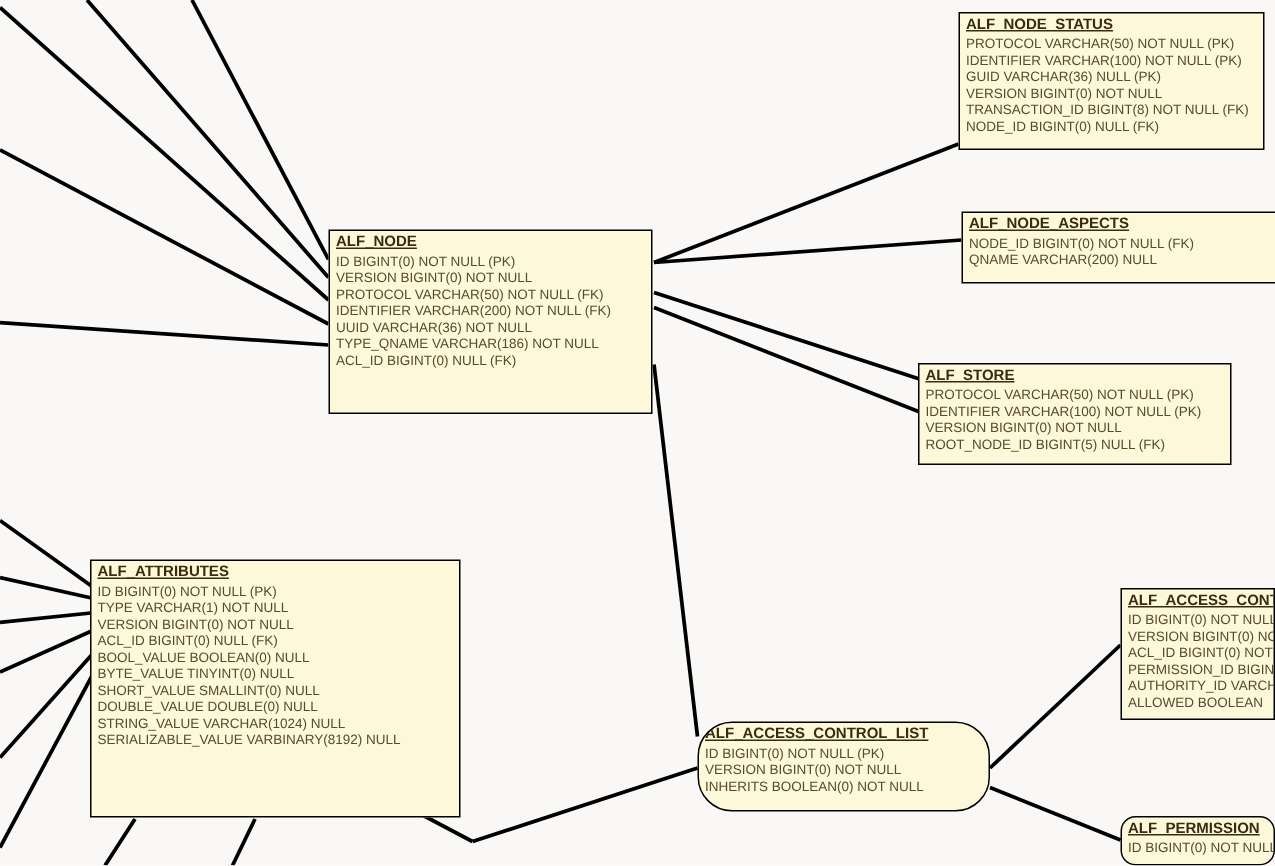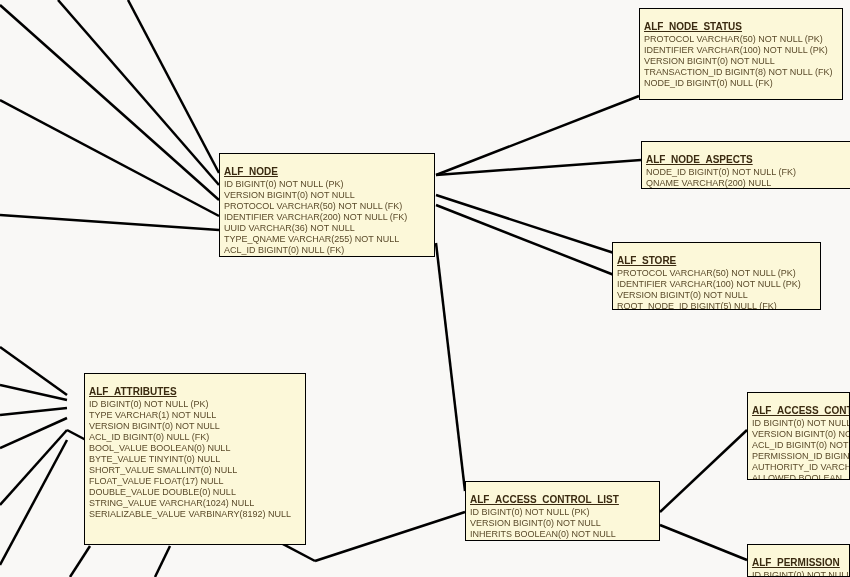--- a/index.html
+++ b/index.html
@@ -22,21 +22,21 @@
     left: 0; top: 0;
     width: 850px;
     height: 577px;
     pointer-events: none;
   }
   .table-box {
     position: absolute;
     background: #fcf8d9;
     border: 1.5px solid #000;
     box-sizing: border-box;
-    padding: 12px 4px 4px 4px;
+    padding: 2px 4px 4px 4px;
     font-size: 9px;
     line-height: 11px;
     color: #5a4a2a;
     overflow: hidden;
   }
   .table-box .title {
     font-weight: bold;
     font-size: 10px;
     color: #3a2a10;
     text-decoration: underline;
@@ -69,76 +69,76 @@
       <line x1="0" y1="415" x2="67" y2="408" stroke="#000" stroke-width="2.5"></line>
       <line x1="0" y1="448" x2="67" y2="418" stroke="#000" stroke-width="2.5"></line>
       <line x1="0" y1="505" x2="67" y2="430" stroke="#000" stroke-width="2.5"></line>
       <line x1="0" y1="565" x2="67" y2="440" stroke="#000" stroke-width="2.5"></line>
       <line x1="70" y1="577" x2="90" y2="546" stroke="#000" stroke-width="2.5"></line>
       <line x1="155" y1="577" x2="170" y2="546" stroke="#000" stroke-width="2.5"></line>
       <line x1="660" y1="512" x2="747" y2="430" stroke="#000" stroke-width="2.5"></line>
       <line x1="660" y1="525" x2="747" y2="560" stroke="#000" stroke-width="2.5"></line>
     </svg>
 
-  <div id="box-alf_node" class="table-box" style="left: 219px; top: 153px; width: 216px; height: 104px;">
+  <div id="box-alf_node" class="table-box" style="left: 219px; top: 153px; width: 216px; height: 123px;">
       <div class="title">ALF_NODE</div>
       <div class="col">ID  BIGINT(0) NOT NULL (PK)</div>
       <div class="col">VERSION  BIGINT(0) NOT NULL</div>
       <div class="col">PROTOCOL  VARCHAR(50) NOT NULL (FK)</div>
       <div class="col">IDENTIFIER  VARCHAR(200) NOT NULL (FK)</div>
       <div class="col">UUID  VARCHAR(36) NOT NULL</div>
-      <div class="col">TYPE_QNAME  VARCHAR(255) NOT NULL</div>
+      <div class="col">TYPE_QNAME  VARCHAR(186) NOT NULL</div>
       <div class="col">ACL_ID  BIGINT(0) NULL (FK)</div>
     </div>
   <div id="box-alf_node_status" class="table-box" style="left: 639px; top: 8px; width: 204px; height: 92px;">
       <div class="title">ALF_NODE_STATUS</div>
       <div class="col">PROTOCOL  VARCHAR(50) NOT NULL (PK)</div>
       <div class="col">IDENTIFIER  VARCHAR(100) NOT NULL (PK)</div>
+      <div class="col">GUID  VARCHAR(36) NULL (PK)</div>
       <div class="col">VERSION  BIGINT(0) NOT NULL</div>
       <div class="col">TRANSACTION_ID  BIGINT(8) NOT NULL (FK)</div>
       <div class="col">NODE_ID  BIGINT(0) NULL (FK)</div>
     </div>
   <div id="box-alf_node_aspects" class="table-box" style="left: 641px; top: 141px; width: 228px; height: 48px;">
       <div class="title">ALF_NODE_ASPECTS</div>
       <div class="col">NODE_ID  BIGINT(0) NOT NULL (FK)</div>
       <div class="col">QNAME  VARCHAR(200) NULL</div>
     </div>
   <div id="box-alf_store" class="table-box" style="left: 612px; top: 242px; width: 209px; height: 68px;">
       <div class="title">ALF_STORE</div>
       <div class="col">PROTOCOL  VARCHAR(50) NOT NULL (PK)</div>
       <div class="col">IDENTIFIER  VARCHAR(100) NOT NULL (PK)</div>
       <div class="col">VERSION  BIGINT(0) NOT NULL</div>
       <div class="col">ROOT_NODE_ID  BIGINT(5) NULL (FK)</div>
     </div>
-  <div id="box-alf_attributes" class="table-box" style="left: 84px; top: 373px; width: 222px; height: 172px;">
+  <div id="box-alf_attributes" class="table-box" style="left: 60px; top: 373px; width: 247px; height: 172px;">
       <div class="title">ALF_ATTRIBUTES</div>
       <div class="col">ID  BIGINT(0) NOT NULL (PK)</div>
       <div class="col">TYPE  VARCHAR(1) NOT NULL</div>
       <div class="col">VERSION  BIGINT(0) NOT NULL</div>
       <div class="col">ACL_ID  BIGINT(0) NULL (FK)</div>
       <div class="col">BOOL_VALUE  BOOLEAN(0) NULL</div>
       <div class="col">BYTE_VALUE  TINYINT(0) NULL</div>
       <div class="col">SHORT_VALUE  SMALLINT(0) NULL</div>
-      <div class="col">FLOAT_VALUE  FLOAT(17) NULL</div>
       <div class="col">DOUBLE_VALUE  DOUBLE(0) NULL</div>
       <div class="col">STRING_VALUE  VARCHAR(1024) NULL</div>
       <div class="col">SERIALIZABLE_VALUE  VARBINARY(8192) NULL</div>
     </div>
-  <div id="box-alf_access_control_list" class="table-box" style="left: 465px; top: 481px; width: 195px; height: 60px;">
+  <div id="box-alf_access_control_list" class="table-box" style="left: 465px; top: 481px; width: 195px; height: 60px; border-radius: 23px;">
       <div class="title">ALF_ACCESS_CONTROL_LIST</div>
       <div class="col">ID  BIGINT(0) NOT NULL (PK)</div>
       <div class="col">VERSION  BIGINT(0) NOT NULL</div>
       <div class="col">INHERITS  BOOLEAN(0) NOT NULL</div>
     </div>
   <div id="box-alf_access_control_entry" class="table-box" style="left: 747px; top: 392px; width: 103px; height: 88px;">
       <div class="title">ALF_ACCESS_CONTROL_ENTRY</div>
       <div class="col">ID BIGINT(0) NOT NULL</div>
       <div class="col">VERSION BIGINT(0) NOT NULL</div>
       <div class="col">ACL_ID  BIGINT(0) NOT NULL</div>
       <div class="col">PERMISSION_ID  BIGINT</div>
       <div class="col">AUTHORITY_ID  VARCHAR</div>
       <div class="col">ALLOWED  BOOLEAN</div>
     </div>
-  <div id="box-alf_permission" class="table-box" style="left: 747px; top: 544px; width: 103px; height: 33px;">
+  <div id="box-alf_permission" class="table-box" style="left: 747px; top: 544px; width: 103px; height: 33px; border-radius: 10px;">
       <div class="title">ALF_PERMISSION</div>
       <div class="col">ID BIGINT(0) NOT NULL</div>
     </div>
 </div>
 
 </body></html>

